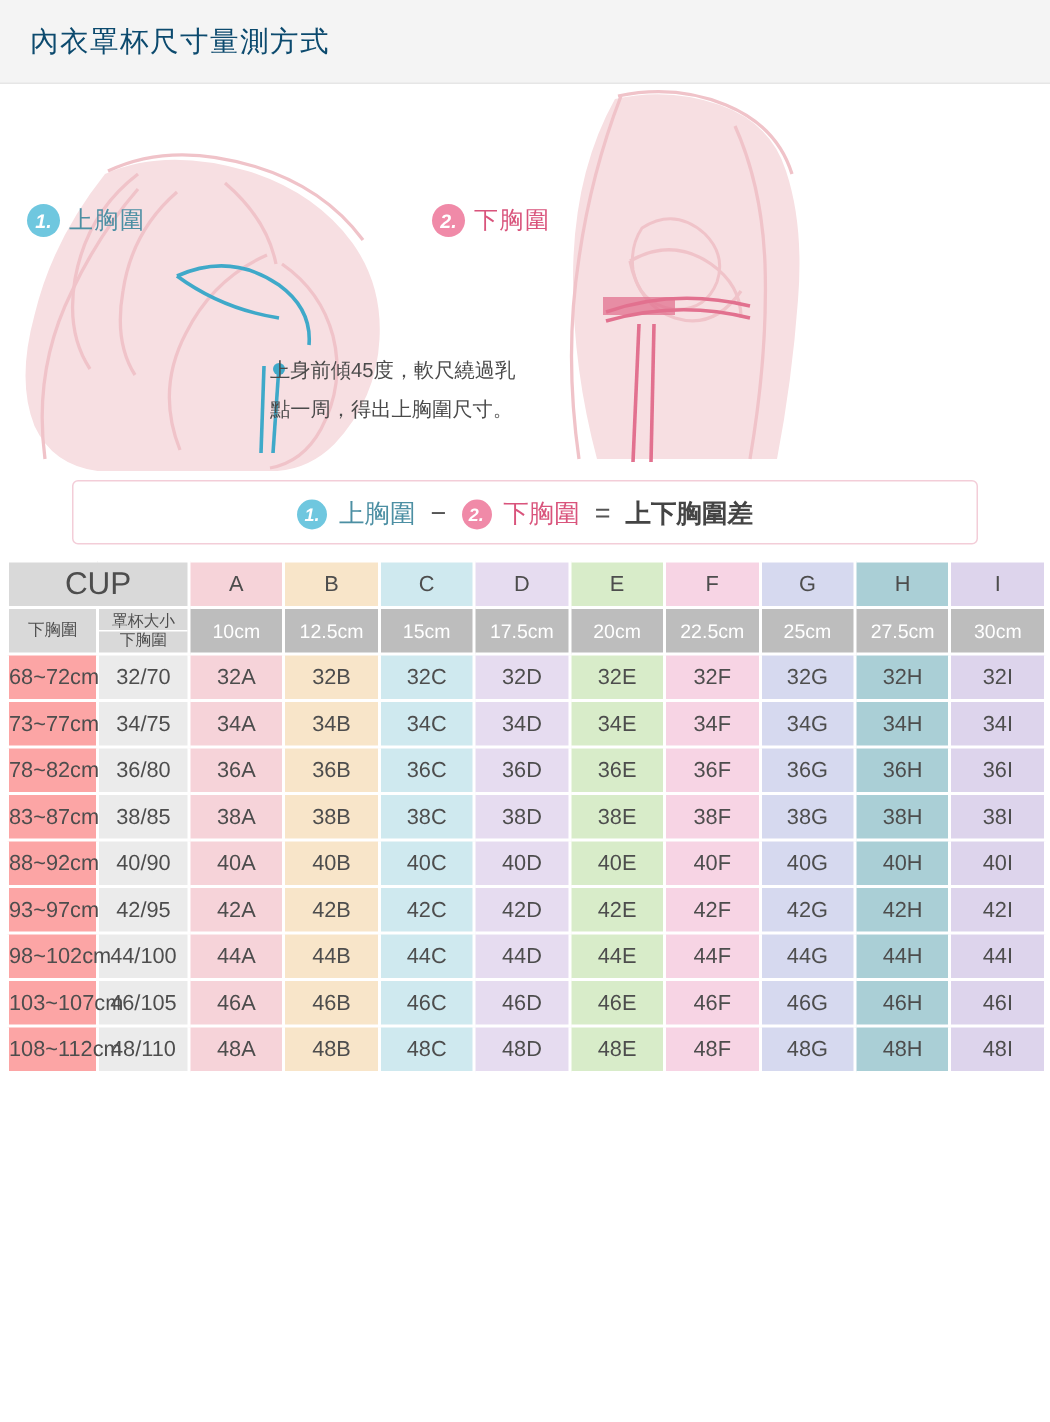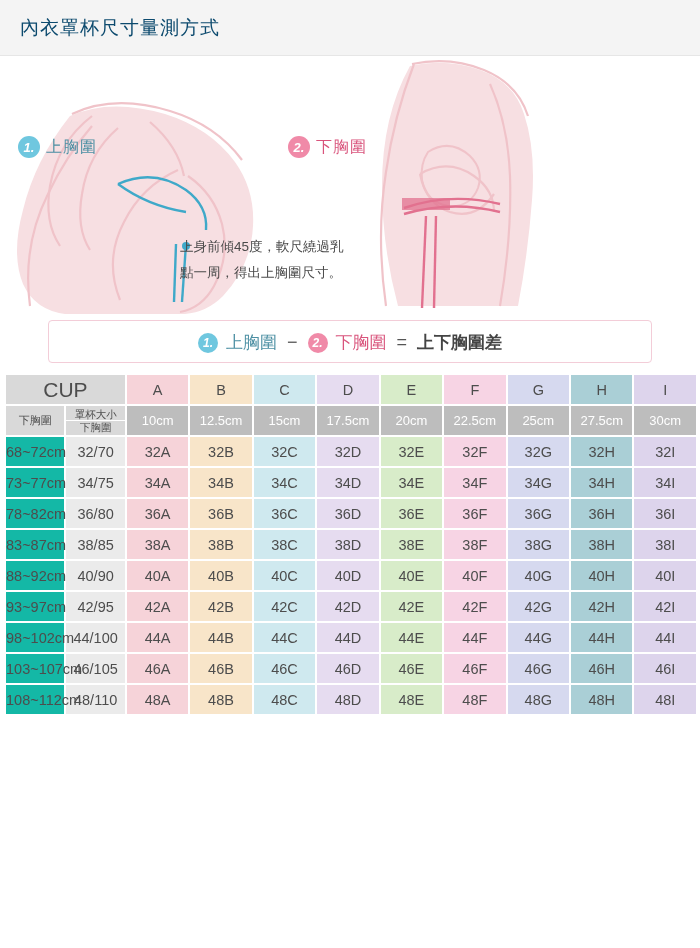--- a/index.html
+++ b/index.html
@@ -130,21 +130,21 @@
   
   .cup-head td { height:62px; font-size:40px; font-weight:normal; color:#4a4a4a; }
   .cup-head td.cup-label { font-size:21px; background:#d9d9d9; color:#4d4d4d; }
 
   .sub-head td { height:28px; font-size:12.5px; }
   .sub-head td.corner { background:#d9d9d9; font-size:11px; line-height:1.15; padding:1px 0; }
   .sub-head td.corner .l1 { display:block; font-size:10.5px; }
   .sub-head td.corner .l2 { display:block; font-size:10.5px; border-top:1px solid #ffffff; }
   .sub-head td.num { background:#bdbdbd; color:#ffffff; font-size:13px; }
 
-  .row-head   { background:#14b8a6; font-size:12.5px; }
+  .row-head   { background:#fca5a5; font-size:12.5px; }
   .row-size   { background:#ebebeb; font-size:15px; }
 
   .c-a { background:#f6d3d9; }
   .c-b { background:#f8e5c9; }
   .c-c { background:#cfe9ef; }
   .c-d { background:#e6dcf0; }
   .c-e { background:#d8ecc9; }
   .c-f { background:#f7d4e4; }
   .c-g { background:#d6d9ef; }
   .c-h { background:#aacfd6; }

